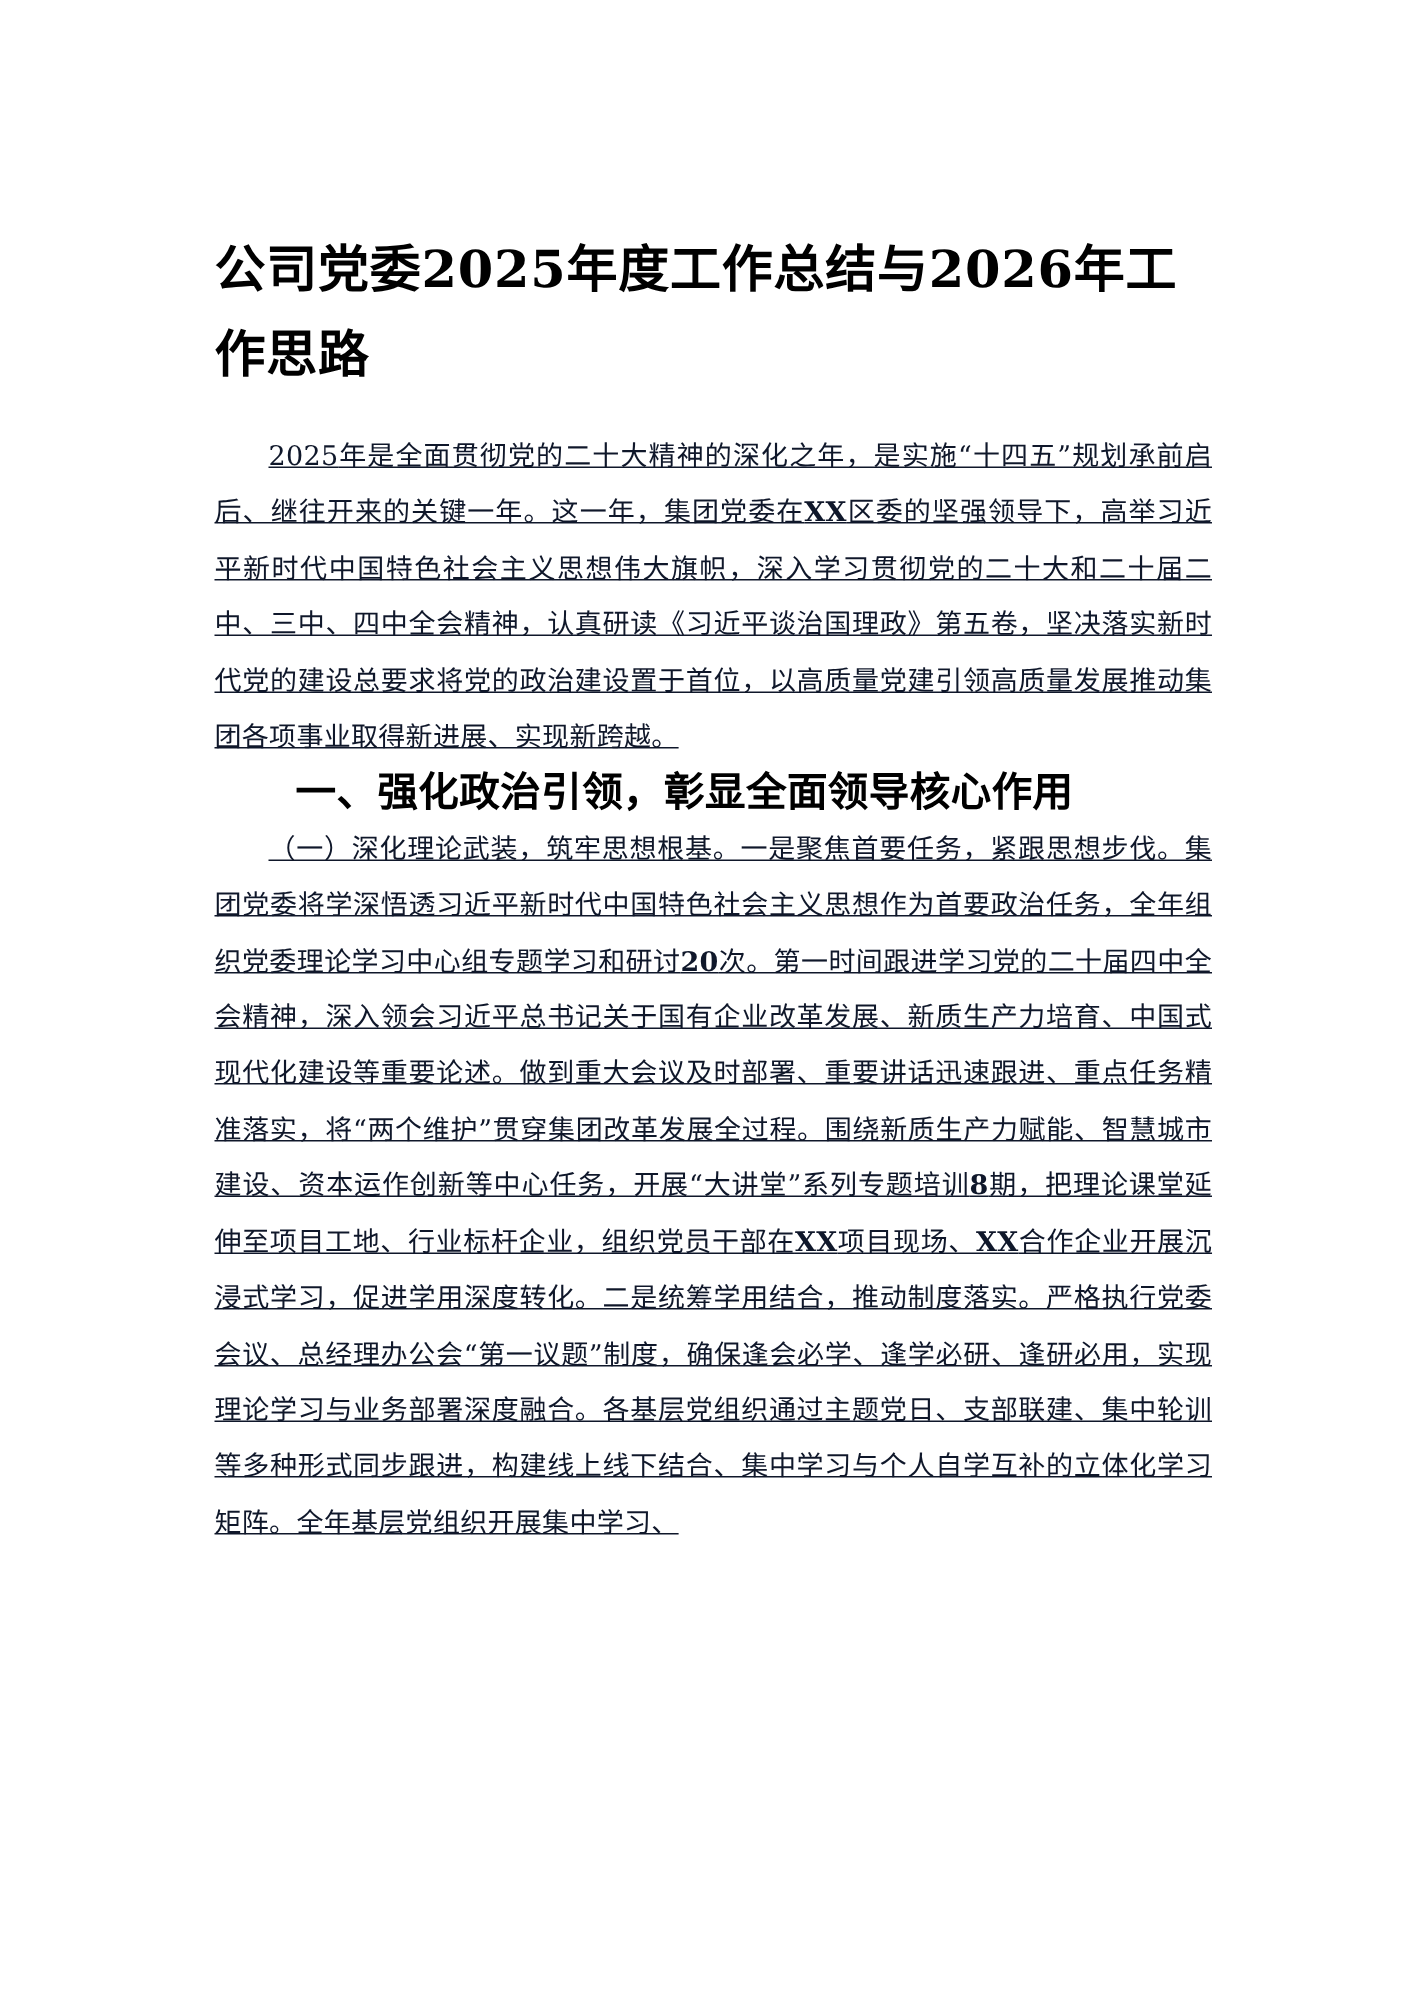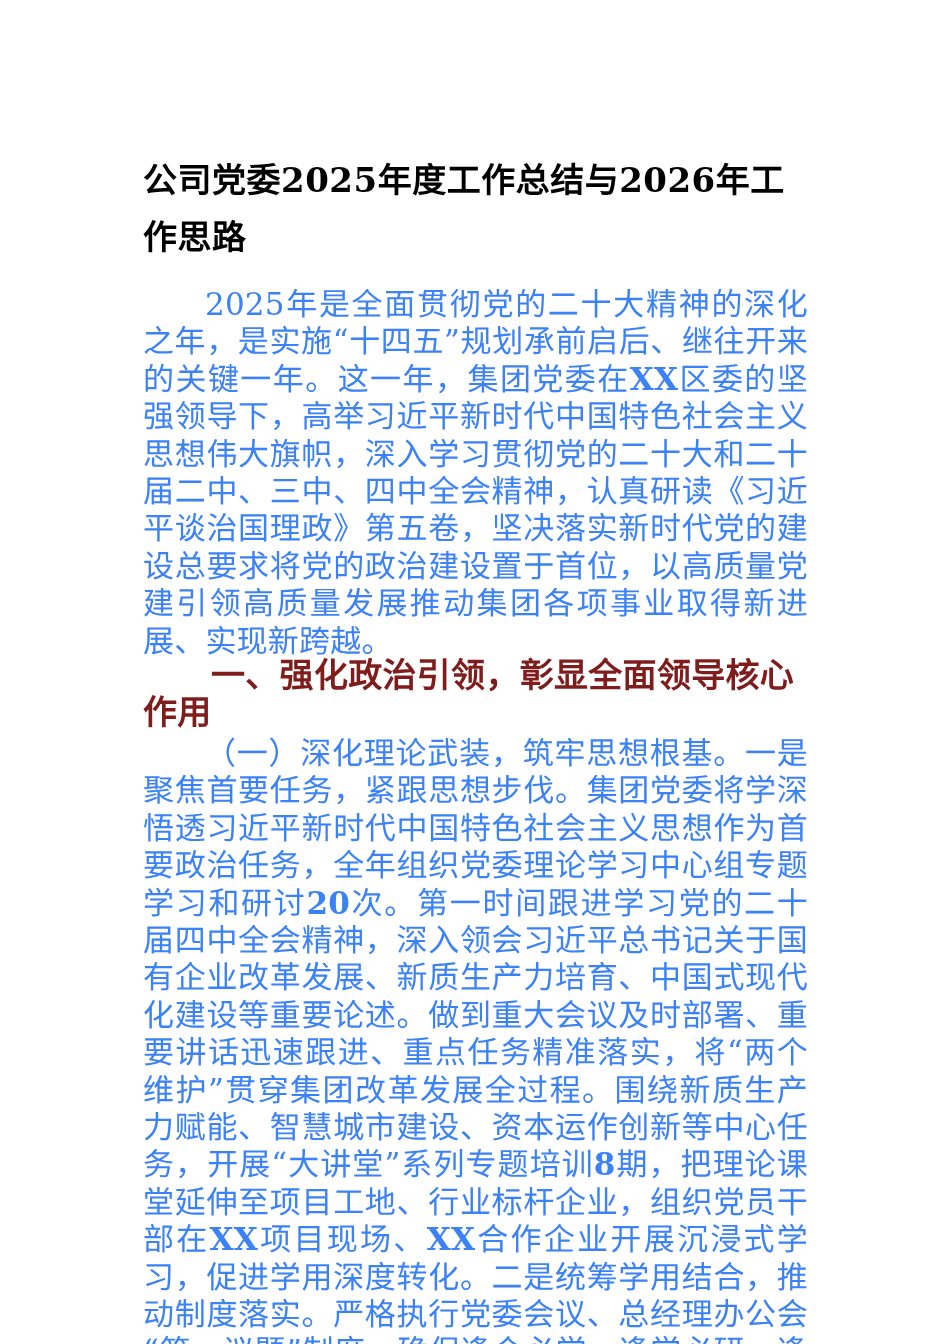--- a/index.html
+++ b/index.html
@@ -36,43 +36,44 @@
     color: #000000;
     letter-spacing: 0.5px;
     margin: 0;
     padding-top: 152px;
     word-break: break-all;
   }
 
   
   .para {
     font-family: "DejaVu Serif", "Liberation Serif", serif;
-    font-size: 31px;
+    font-size: 18px;
     line-height: 37.4px;
-    color: #3b82f6;
+    color: #0f172a;
     text-align: justify;
     text-justify: inter-ideograph;
     text-indent: 2em;
     margin: 0;
     letter-spacing: 0.2px;
     word-break: break-all;
     hanging-punctuation: allow-end;
+    text-decoration: underline;
   }
 
   .para-first {
     margin-top: 20px;
   }
 
   
   .section-heading {
-    font-family: Liberation Mono, monospace;
+    font-family: Liberation Sans, sans-serif;
     font-weight: bold;
-    font-size: 34px;
+    font-size: 27px;
     line-height: 37.4px;
-    color: #7f1d1d;
+    color: #000000;
     text-indent: 2em;
     text-align: left;
     margin: 0;
     letter-spacing: 0.3px;
     word-break: break-all;
   }
 
   
   .b {
     font-family: "DejaVu Serif", "Liberation Serif", serif;

